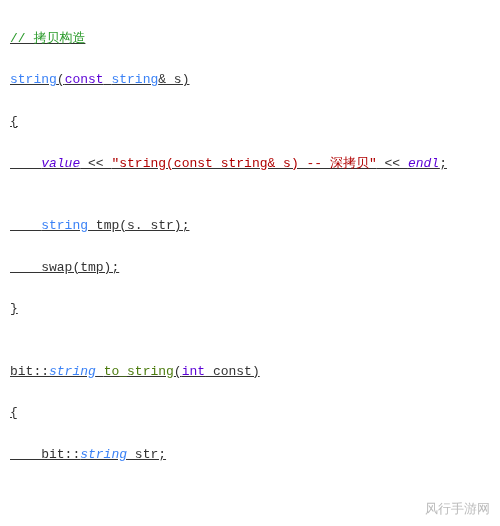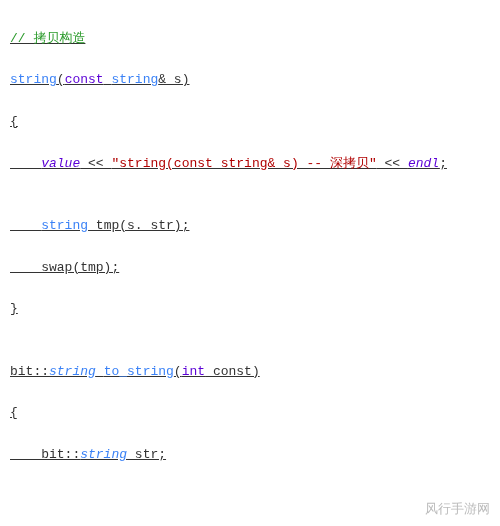--- a/index.html
+++ b/index.html
@@ -10,21 +10,21 @@
     line-height: 1.6;
     background: #fff;
     color: #333;
     width: 500px;
     box-sizing: border-box;
   }
   .code-block { white-space: pre; }
   .comment { color: #2a9a2a; }
   .keyword { color: #5b00d6; margin-top: 36px; }
   .type { color: #3b82f6; }
-  .func { color: #3b82f6; }
+  .func { color: #4d7c0f; }
   .str { color: #b00000;}
   .ital { font-style: italic; }
   .watermark {
     position: fixed;
     right: 10px;
     bottom: 6px;
     color: #bbb;
     font-size: 13px;
     font-family: "Microsoft YaHei","SimSun",sans-serif;
     text-align: center;

